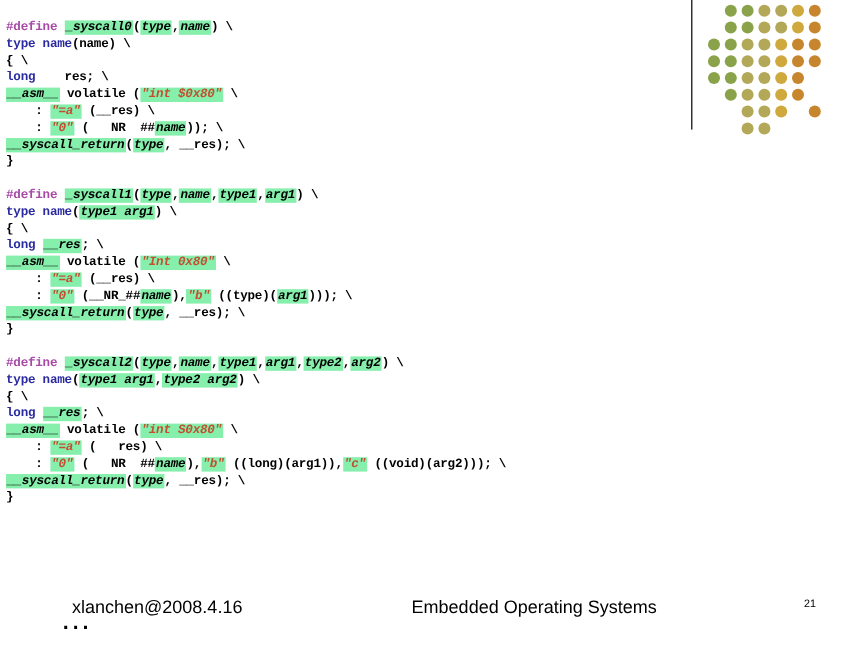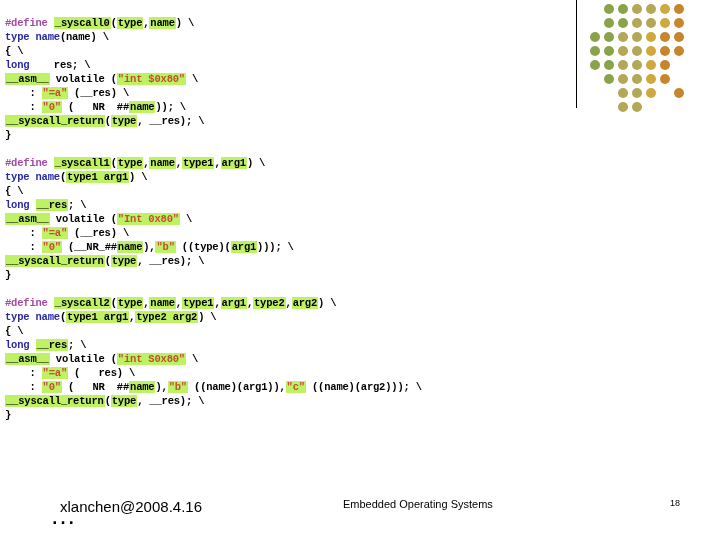--- a/index.html
+++ b/index.html
@@ -20,21 +20,21 @@
     font-family: "Courier New", monospace;
     font-size: 10.5px;
     font-weight: bold;
     line-height: 14px;
     white-space: pre;
     letter-spacing: -0.2px;
   }
   .pp   { color: #a64aa6; text-align: right; }     
   .kw   { color: #2a2aa0; margin-top: 20px; }
   .plain{ color: #000; }
-  .hl   { background: #bef264; color:#000; padding:0 1px;}  
+  .hl   { background: #86efac; color:#000; padding:0 1px;font-style:italic;}  
   .str  { color:#c05030; }      
   .ellipsis {
     position:absolute;
     left: 50px;
     top: 500px;
     font-size: 26px;
     font-family: Verdana,Arial,sans-serif;
     color:#000;
     letter-spacing:1px;
   }
@@ -43,21 +43,21 @@
     left:60px;
     top:498px;
     font-size:15px;
     color:#000;
     font-family: Verdana,Arial,sans-serif;
   }
   .footer-center{
     position:absolute;
     left:300px;
     top:498px;
-    font-size:11px;
+    font-size:15px;
     color:#000;
     font-family: Verdana,Arial,sans-serif;
     padding-left: 43px;
   }
   .footer-right{
     position:absolute;
     right:40px;
     top:498px;
     font-size:9px;
     color:#000;
@@ -169,21 +169,21 @@
 <span class="plain">    : </span><span class="hl str">"0"</span><span class="plain"> (__NR_##</span><span class="hl">name</span><span class="plain">),</span><span class="hl str">"b"</span><span class="plain"> ((type)(</span><span class="hl">arg1</span><span class="plain">))); \</span>
 <span class="hl">__syscall_return</span><span class="plain">(</span><span class="hl">type</span><span class="plain">, __res); \</span>
 <span class="plain">}</span>
 
 <span class="pp">#define </span><span class="hl">_syscall2</span><span class="plain">(</span><span class="hl">type</span><span class="plain">,</span><span class="hl">name</span><span class="plain">,</span><span class="hl">type1</span><span class="plain">,</span><span class="hl">arg1</span><span class="plain">,</span><span class="hl">type2</span><span class="plain">,</span><span class="hl">arg2</span><span class="plain">) \</span>
 <span class="kw">type name</span><span class="plain">(</span><span class="hl">type1 arg1</span><span class="plain">,</span><span class="hl">type2 arg2</span><span class="plain">) \</span>
 <span class="plain">{ \</span>
 <span class="kw">long </span><span class="hl">__res</span><span class="plain">; \</span>
 <span class="hl">__asm__</span><span class="plain"> volatile (</span><span class="hl str">"int S0x80"</span><span class="plain"> \</span>
 <span class="plain">    : </span><span class="hl str">"=a"</span><span class="plain"> (   res) \</span>
-<span class="plain">    : </span><span class="hl str">"0"</span><span class="plain"> (   NR  ##</span><span class="hl">name</span><span class="plain">),</span><span class="hl str">"b"</span><span class="plain"> ((name)(arg1)),</span><span class="hl str">"c"</span><span class="plain"> ((name)(arg2))); \</span>
+<span class="plain">    : </span><span class="hl str">"0"</span><span class="plain"> (   NR  ##</span><span class="hl">name</span><span class="plain">),</span><span class="hl str">"b"</span><span class="plain"> ((long)(arg1)),</span><span class="hl str">"c"</span><span class="plain"> ((void)(arg2))); \</span>
 <span class="hl">__syscall_return</span><span class="plain">(</span><span class="hl">type</span><span class="plain">, __res); \</span>
 <span class="plain">}</span>
 </div>
 
 <div class="ellipsis">…</div>
 <div class="footer-left">xlanchen@2008.4.16</div>
 <div class="footer-center">Embedded Operating Systems</div>
-<div class="footer-right">18</div>
+<div class="footer-right">21</div>
 
 </body></html>

